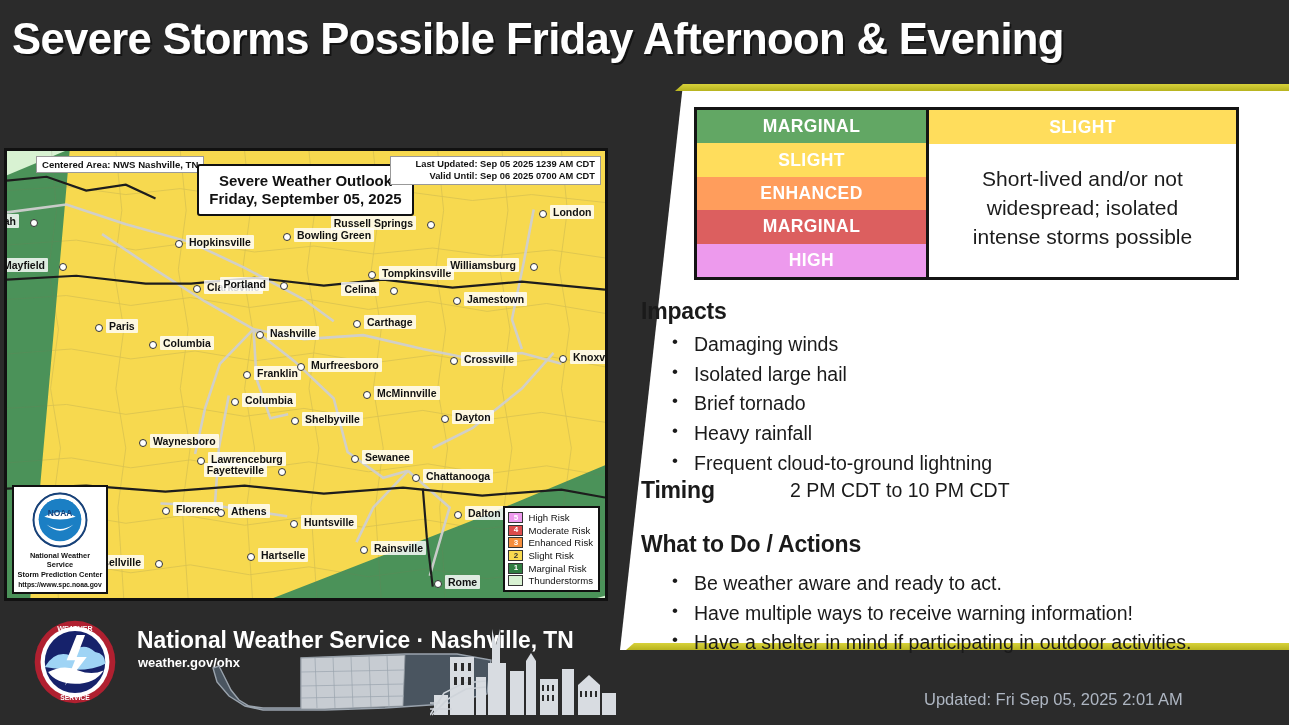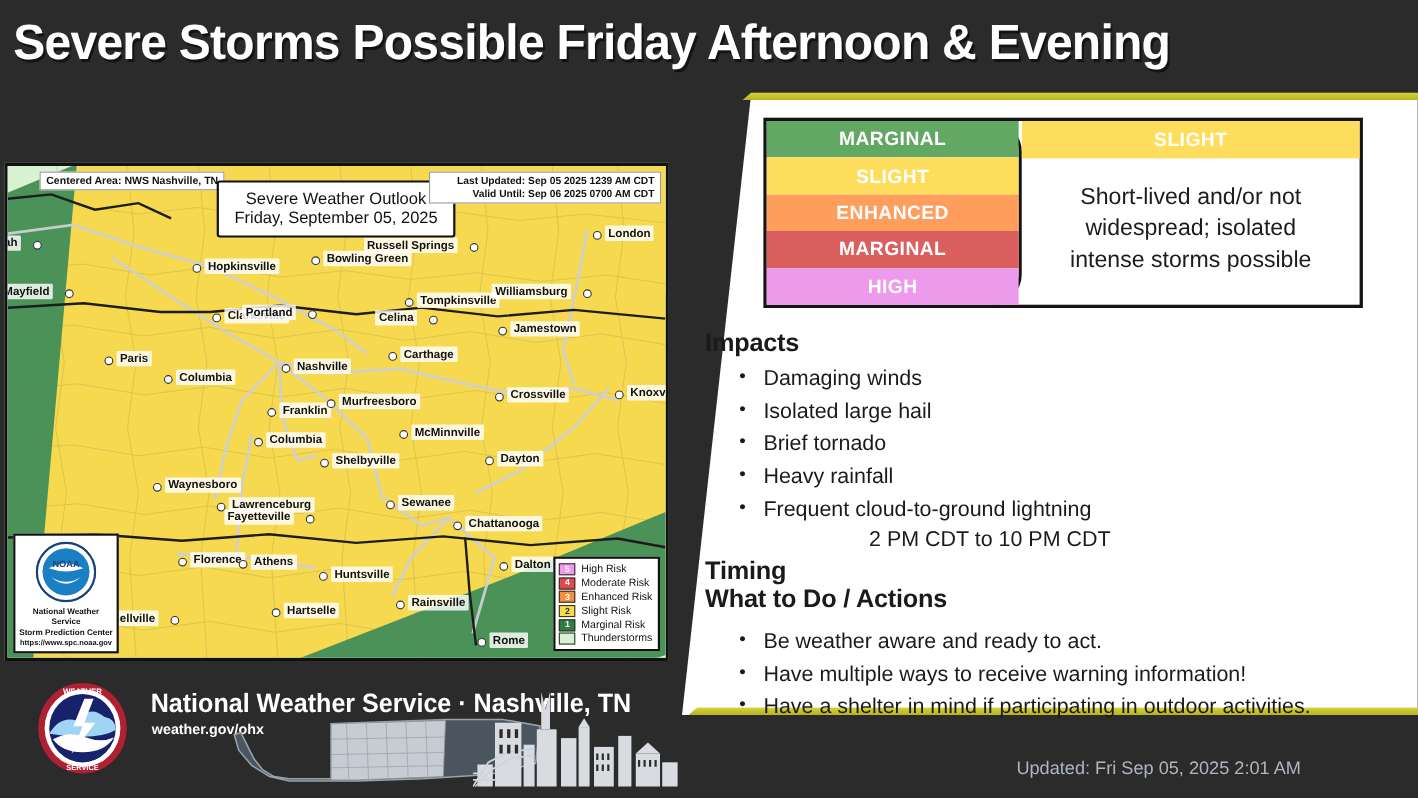--- a/index.html
+++ b/index.html
@@ -42,21 +42,21 @@
     background:linear-gradient(#d8d23a,#b7b31f);
     clip-path: polygon(14px 0, 669px 0, 669px 7px, 6px 7px);
   }
 
   
   #risk-table {
     position:absolute; left:694px; top:107px; width:545px; height:173px;
     border:3px solid #141414; background:#fff; display:flex;
   }
   #risk-levels { width:232px; display:flex; flex-direction:column;
-                 border-right:3px solid #141414;border-radius:28px; }
+                 border-right:3px solid #141414; }
   .risk-row {
     flex:1; display:flex; align-items:center; justify-content:center;
     color:#ffffff; font-weight:bold; font-size:17.5px; letter-spacing:0.4px;
   }
   #risk-desc-col { flex:1; display:flex; flex-direction:column; }
   #risk-desc-head {
     height:34px; display:flex; align-items:center; justify-content:center;
     color:#ffffff; font-weight:bold; font-size:17.5px; letter-spacing:0.4px;
   }
   #risk-desc-body {
@@ -64,21 +64,21 @@
     text-align:center; padding:4px 22px 8px;
     font-size:21px; color:#1c1c1c; line-height:1.37;
   }
 
   
   .sec-head {
     position:absolute; font-size:23px; font-weight:bold; color:#1a1a1a;
     letter-spacing:-0.2px;
   }
   #impacts-head { left:641px; top:298px; }
-  #timing-head  { left:641px; top:477px;margin-top:28px; }
+  #timing-head  { left:641px; top:477px; }
   #actions-head { left:641px; top:531px; }
   #timing-value {
     position:absolute; left:790px; top:479px;
     font-size:19.5px; color:#1a1a1a;
   }
   ul.bullets { position:absolute; list-style:none; }
   ul.bullets li {
     position:relative; padding-left:26px; font-size:19.5px; color:#1a1a1a;
     line-height:1.37; margin-bottom:3px;
   }
@@ -136,21 +136,21 @@
     position:absolute; left:6px; top:5px; background:#ffffff;
     border:1px solid #999; padding:2px 5px;
     font-size:9.6px; font-weight:bold; color:#111; white-space:nowrap;margin-left:23px;
   }
   #map-title-box {
     position:absolute; left:190px; top:13px; width:217px;
     background:#ffffff; border:2.5px solid #111; border-radius:3px;
     padding:6px 4px 7px; text-align:center;
   }
   #map-title-box div {
-    font-size:15px; font-weight:normal; color:#111; line-height:1.18;
+    font-size:15px; font-weight:bold; color:#111; line-height:1.18;
   }
   #map-updated {
     position:absolute; right:4px; top:5px; background:#ffffff;
     border:1px solid #999; padding:2px 5px; text-align:right;
   }
   #map-updated div { font-size:9.3px; font-weight:bold; color:#111; white-space:nowrap; line-height:1.25;padding-left:20px; }
 
   #noaa-box {
     position:absolute; left:5px; bottom:4px; width:96px;
     background:#ffffff; border:2px solid #111; padding:4px 3px 4px;

